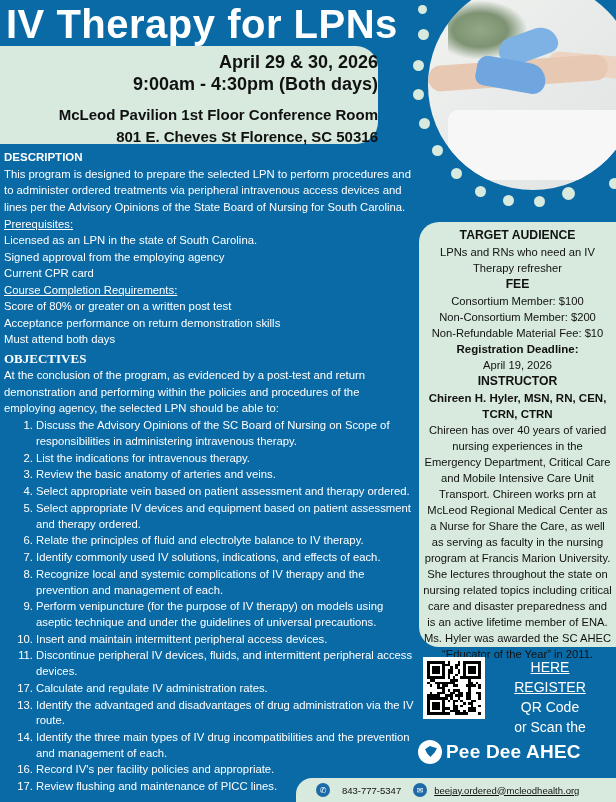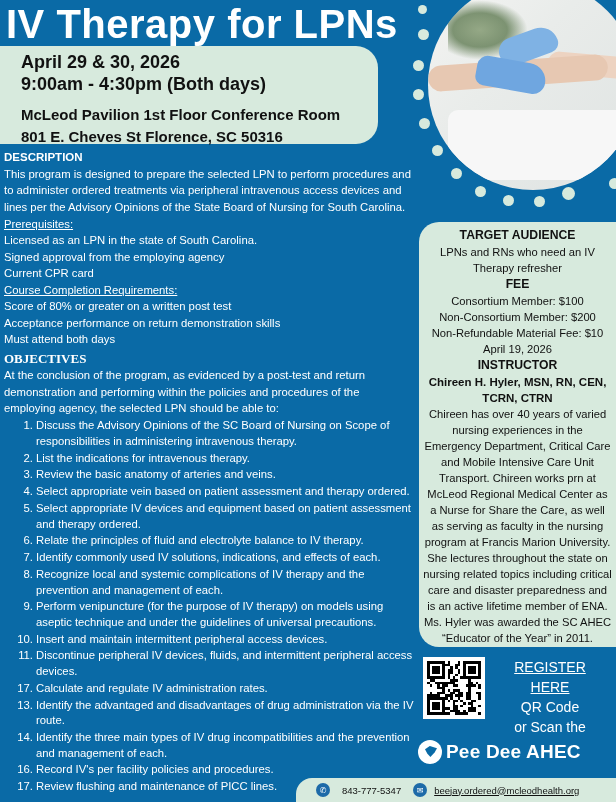--- a/index.html
+++ b/index.html
@@ -11,21 +11,21 @@
     position: relative;
   }
   .title {
     position: absolute; left: 6px; top: 0px;
     font-size: 40px; font-weight: bold; color: #fff;
     letter-spacing: 0.5px; line-height: 48px;
   }
   .date-panel {
     position: absolute; left: 0; top: 46px; width: 378px; height: 98px;
     background: #d7eadd; border-radius: 0 22px 22px 0;
-    color: #111; text-align: left; padding-left: 21px;
+    color: #111; text-align: right; padding-left: 21px;
   }
   .date-panel .d1 { font-size: 18px; font-weight: bold; margin-top: 5px; line-height: 22px; }
   .date-panel .d2 { font-size: 18px; font-weight: bold; line-height: 23px; }
   .date-panel .d3 { font-size: 15px; font-weight: bold; line-height: 22px; margin-top: 8px; }
   .date-panel .d4 { font-size: 15px; font-weight: bold; line-height: 22px; }
 
   .photo-wrap {
     position: absolute; left: 428px; top: -20px; width: 210px; height: 210px;
     border-radius: 50%; overflow: hidden;
     background: linear-gradient(135deg, #f4f4f2 0%, #e9ecea 40%, #dfe3e2 100%);
@@ -198,37 +198,38 @@
     <li>
         <span class="num">13.</span>
         <span class="txt">Identify the advantaged and disadvantages of drug administration via the IV route.</span>
       </li>
     <li>
         <span class="num">14.</span>
         <span class="txt">Identify the three main types of IV drug incompatibilities and the prevention and management of each.</span>
       </li>
     <li>
         <span class="num">16.</span>
-        <span class="txt">Record IV's per facility policies and procedures.</span>
+        <span class="txt">Record IV's per facility policies and appropriate.</span>
       </li>
     <li>
         <span class="num">17.</span>
         <span class="txt">Review flushing and maintenance of PICC lines.</span>
       </li>
 
   </ol>
 </div>
 
 <div class="right-panel">
   <div class="h">TARGET AUDIENCE</div>
   <div style="padding:0 14px;">LPNs and RNs who need an IV Therapy refresher</div>
   <div class="h">FEE</div>
   <div>Consortium Member: $100</div>
   <div>Non-Consortium Member: $200</div>
   <div>Non-Refundable Material Fee: $10</div>
+  <div class="hb">Registration Deadline:</div>
   <div>April 19, 2026</div>
   <div class="h">INSTRUCTOR</div>
   <div class="hb" style="padding:0 4px;">Chireen H. Hyler, MSN, RN, CEN, TCRN, CTRN</div>
   <div>Chireen has over 40 years of varied nursing experiences in the Emergency Department, Critical Care and Mobile Intensive Care Unit Transport. Chireen works prn at McLeod Regional Medical Center as a Nurse for Share the Care, as well as serving as faculty in the nursing program at Francis Marion University. She lectures throughout the state on nursing related topics including critical care and disaster preparedness and is an active lifetime member of ENA. Ms. Hyler was awarded the SC AHEC “Educator of the Year” in 2011.</div>
 </div>
 
 <div class="qr">
   <div class="qr-grid" id="qrgrid">
       <span></span>
       <span></span>
@@ -668,22 +669,22 @@
       <span></span>
       <span style="background: transparent;"></span>
       <span style="background: transparent;"></span>
       <span style="background: transparent;"></span>
       <span style="background: transparent;"></span>
       <span></span>
     </div>
 </div>
 
 <div class="register">
+  <span class="link">HERE</span>
   <span class="link">REGISTER</span>
-  <span class="link">HERE</span>
   <div>QR Code</div>
   <div>or Scan the</div>
 </div>
 
 <div class="ahec">
   <div class="logo"></div>
   <span class="name">Pee Dee AHEC</span>
 </div>
 
 <div class="footer">

